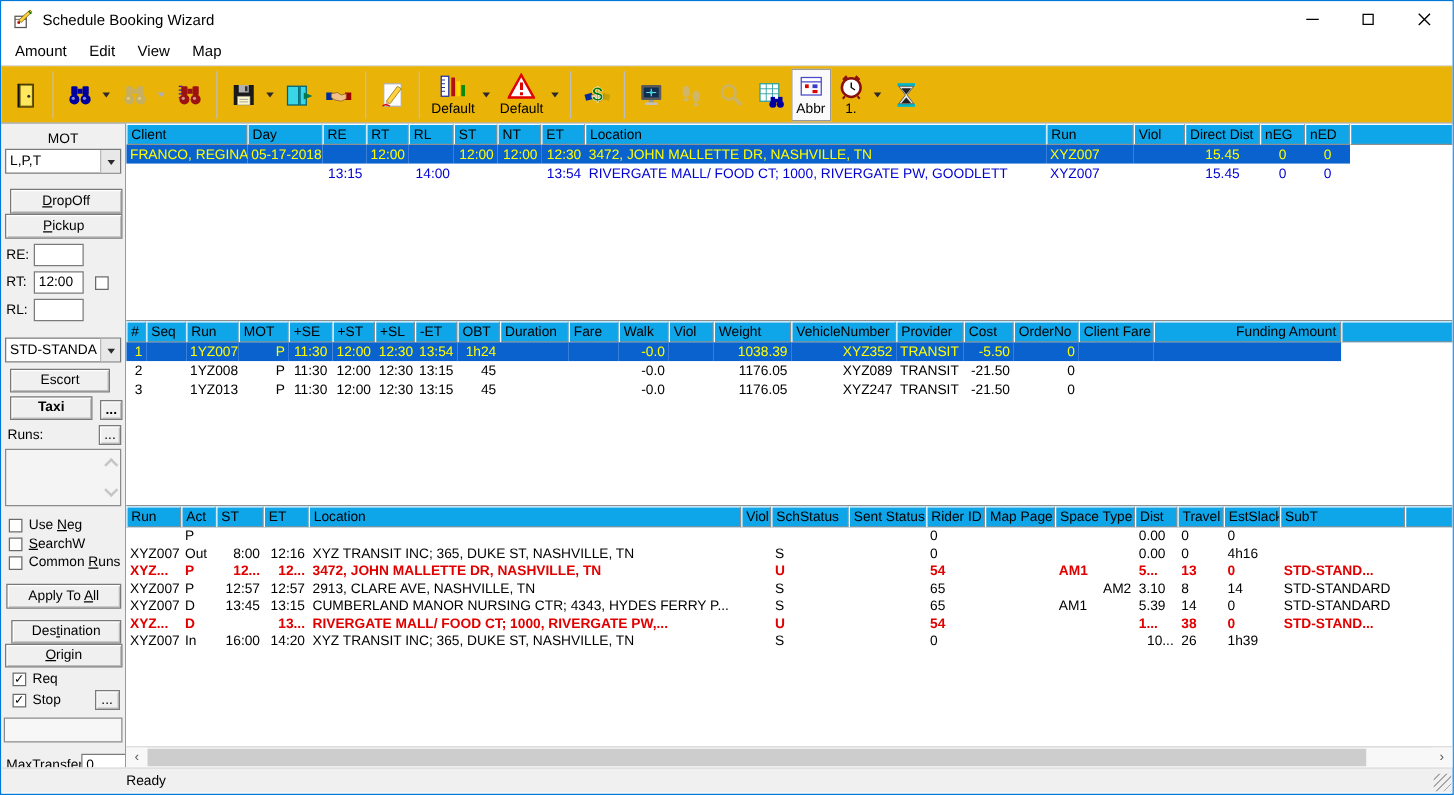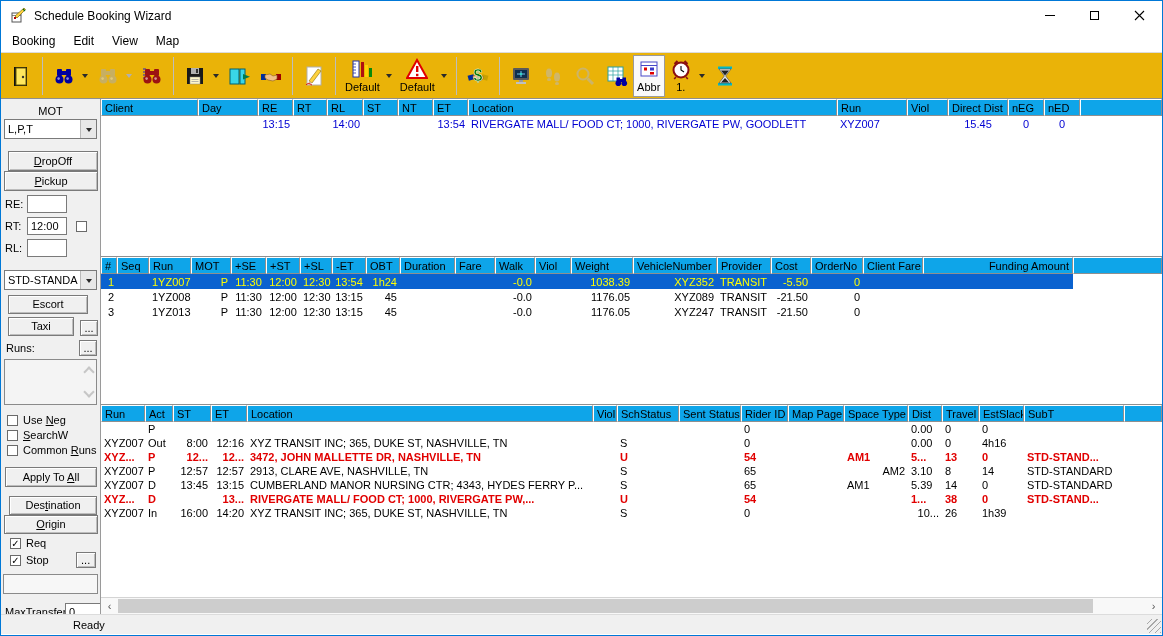--- a/index.html
+++ b/index.html
@@ -50,21 +50,21 @@
   tr.link td { color:#0000d2; }
   tr.alert td { color:#e10000; font-weight:bold; }
   td.sp { background:#fff !important; color:#000 !important; font-weight:normal !important; }
   
   .hscroll { height:17px; background:#f8f8f8; border-top:1px solid #d4d4d4; position:relative; }
   .harrow { position:absolute; top:0; width:17px; height:16px; display:flex; align-items:center; justify-content:center; color:#555; font-size:11px; background:#f8f8f8; }
   .harrow.left { left:0; } .harrow.right { right:0; }
   .hthumb { position:absolute; left:17px; top:1px; width:975px; height:14px; background:#cdcdcd; }
   
   .statusbar { height:20px; background:#f0f0f0; border-top:1px solid #dcdcdc; display:flex; align-items:center; position:relative; }
-  .statusbar .stext { padding-left:72px; }
+  .statusbar .stext { padding-left:100px; }
   .grip { position:absolute; right:1px; bottom:1px; width:14px; height:14px;
     background:repeating-linear-gradient(135deg, transparent 0 3px, #a8a8a8 3px 4px); }
   
   .slabel-c { text-align:center; margin:2px 0 2px; }
   .combo { display:flex; margin:0 3px; height:20px; border:1px solid #7a7a7a; background:#fff; }
   .combo .cval { flex:1; padding:3px 2px 0 3px; overflow:hidden; white-space:nowrap; }
   .combo .cbtn { width:16px; background:#e8e8e8; border-left:1px solid #b9b9b9; display:flex; align-items:center; justify-content:center; }
   .combo .cbtn i { width:0; height:0; border:3px solid transparent; border-top:4px solid #2a2a2a; margin-top:4px; }
   .sbtn { display:block; background:#f0f0f0; border:1px solid #7a7a7a; box-shadow:inset 1px 1px 0 #fff, inset -1px -1px 0 #bdbdbd;
     text-align:center; padding-top:3px; height:20px; overflow:hidden; white-space:nowrap; }
@@ -103,21 +103,21 @@
       <span class="max-glyph"></span>
     </span>
   <span class="wbtn">
     <svg width="11" height="11" viewBox="0 0 11 11">
       <path d="M1 1l9 9M10 1l-9 9" stroke="#000" stroke-width="1.1"></path>
     </svg>
   </span>
 </div>
 
 <div class="menubar">
-    <span class="mitem">Booking</span>
+    <span class="mitem">Amount</span>
     <span class="mitem">Edit</span>
     <span class="mitem">View</span>
     <span class="mitem">Map</span>
   </div>
 
 <div class="toolbar">
     <div class="tbtn">
       <span class="ticon">
         <svg width="22" height="22" viewBox="0 0 22 22">
           <rect x="4" y="2" width="13" height="19" fill="#111"></rect>
@@ -375,21 +375,21 @@
     <div class="combo" style="margin-top:13px;">
       <span class="cval">STD-STANDA</span>
       <span class="cbtn">
           <i></i>
         </span>
     </div>
 
     <div style="margin:5px 0 0 7px;">
       <span class="sbtn" style="width:80px; height:19px; padding-top:2px;">Escort</span>
     </div>
-    <div style="margin:3px 0 0 7px; display:flex; align-items:flex-end;">
+    <div style="margin:3px 0 0 7px; display:flex; align-items:flex-end;font-weight:bold;">
       <span class="sbtn" style="width:66px; height:19px; padding-top:2px;">Taxi</span>
       <span class="sbtn mini" style="margin-left:6px;">...</span>
     </div>
     <div style="margin:4px 3px 0 5px; display:flex; align-items:center; justify-content:space-between;">
       <span>Runs:</span>
       <span class="sbtn mini">...</span>
     </div>
 
     <div class="listbox">
       <span class="chev up"></span>
@@ -472,20 +472,37 @@
               <th>Location</th>
               <th>Run</th>
               <th>Viol</th>
               <th>Direct Dist</th>
               <th>nEG</th>
               <th>nED</th>
               <th></th>
             </tr>
           </thead>
           <tbody>
+            <tr class="selected">
+              <td style="text-align: left;">FRANCO, REGINA</td>
+              <td style="text-align: left;">05-17-2018</td>
+              <td style="text-align: right;"></td>
+              <td style="text-align: right;">12:00</td>
+              <td style="text-align: right;"></td>
+              <td style="text-align: right;">12:00</td>
+              <td style="text-align: right;">12:00</td>
+              <td style="text-align: right;">12:30</td>
+              <td style="text-align: left;">3472, JOHN MALLETTE DR, NASHVILLE, TN</td>
+              <td style="text-align: left;">XYZ007</td>
+              <td style="text-align: left;"></td>
+              <td style="text-align: center;">15.45</td>
+              <td style="text-align: center;">0</td>
+              <td style="text-align: center;">0</td>
+              <td class="sp"></td>
+            </tr>
             <tr class="link">
               <td style="text-align: left;"></td>
               <td style="text-align: left;"></td>
               <td style="text-align: right;">13:15</td>
               <td style="text-align: right;"></td>
               <td style="text-align: right;">14:00</td>
               <td style="text-align: right;"></td>
               <td style="text-align: right;"></td>
               <td style="text-align: right;">13:54</td>
               <td style="text-align: left;">RIVERGATE MALL/ FOOD CT; 1000, RIVERGATE PW, GOODLETT</td>

